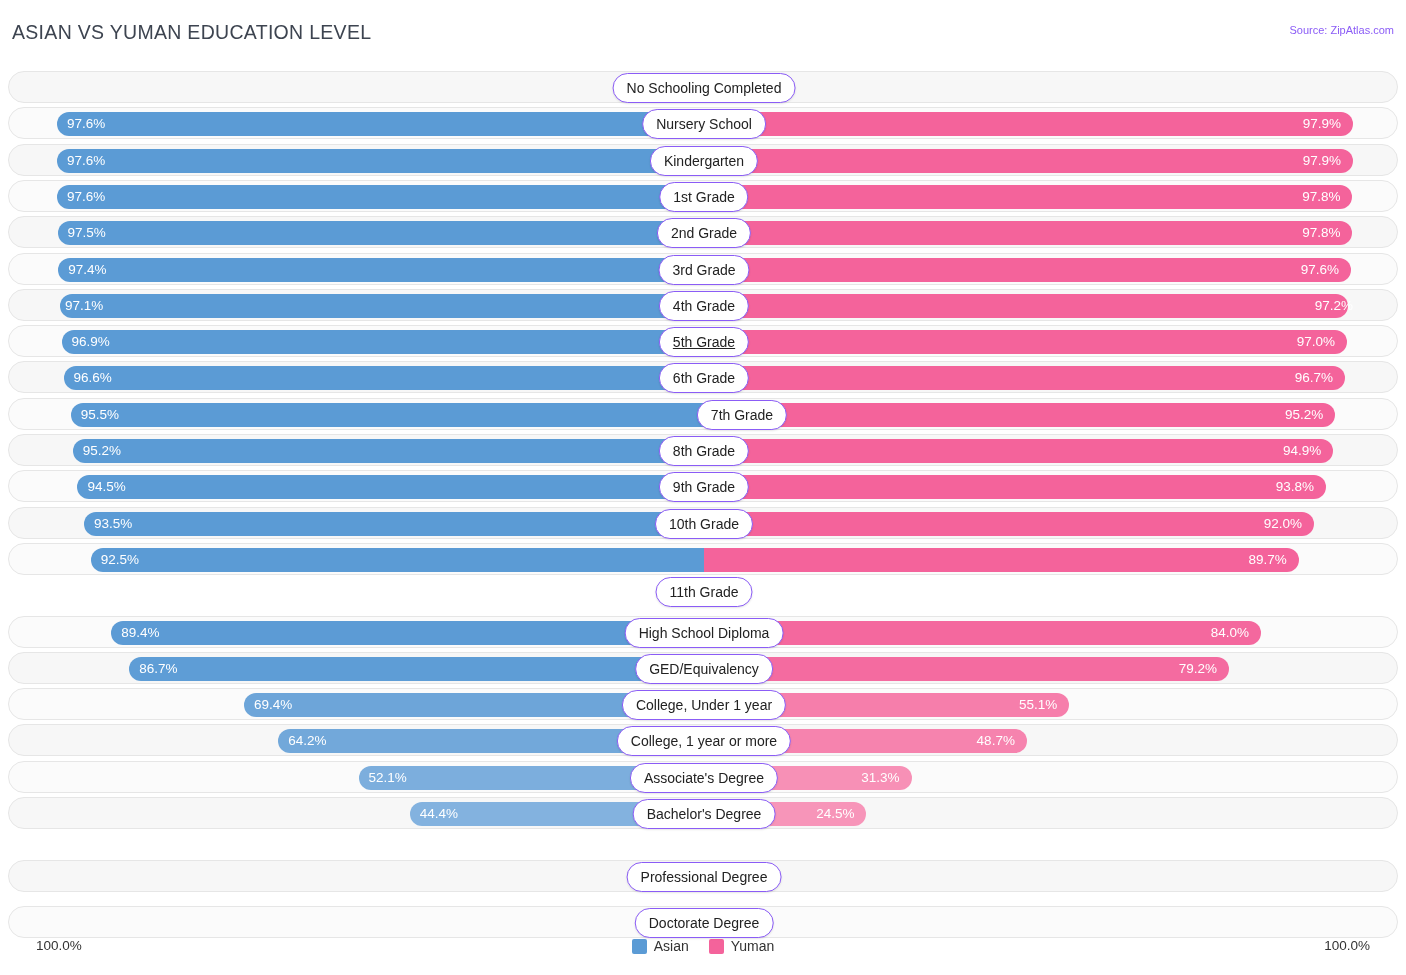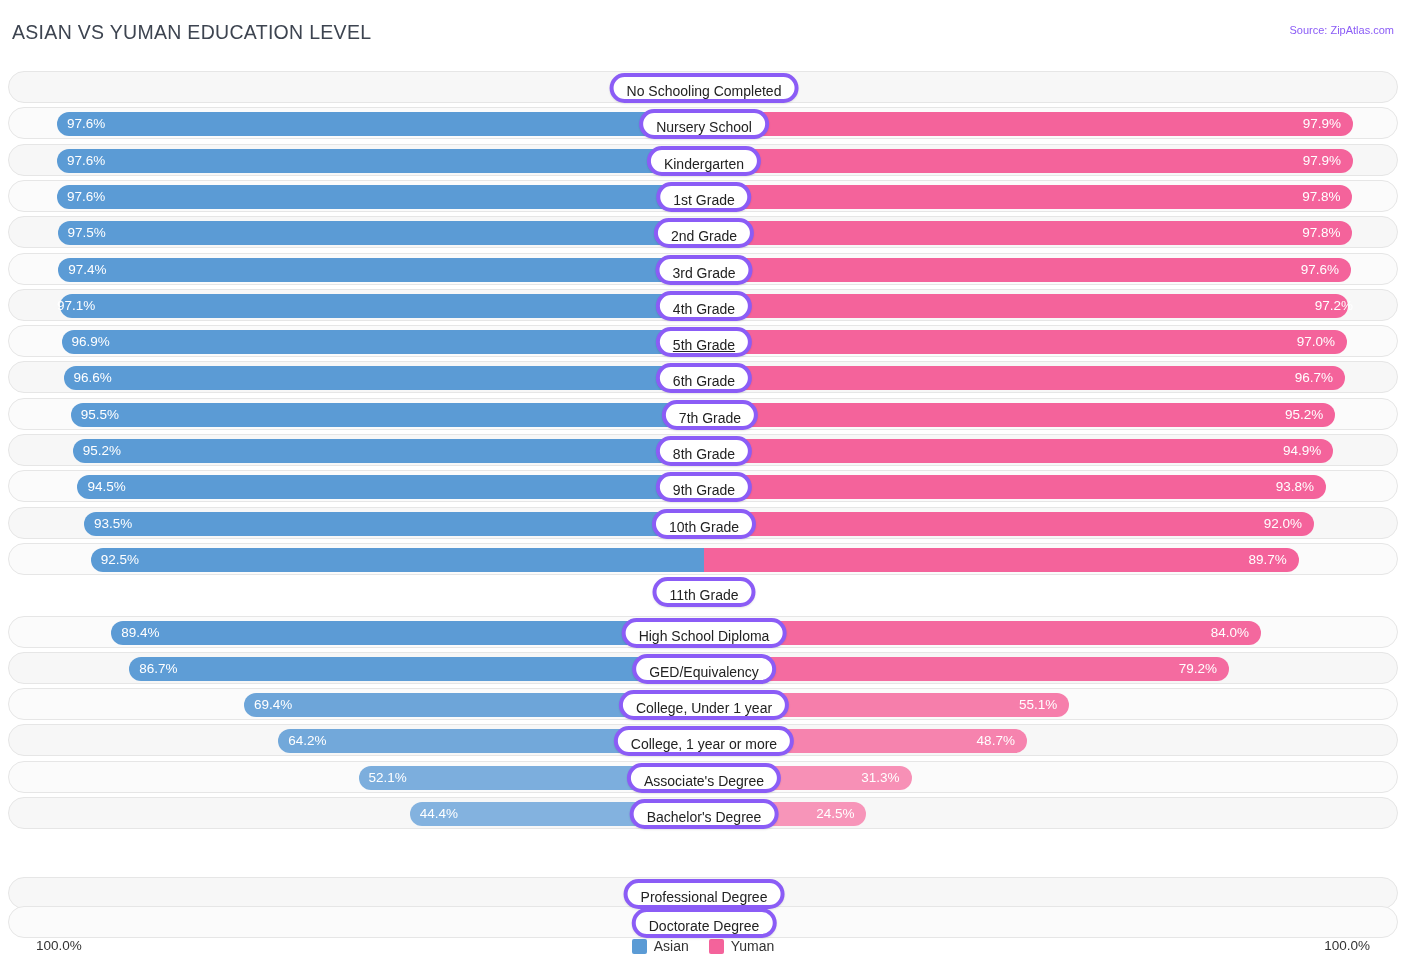--- a/index.html
+++ b/index.html
@@ -52,21 +52,21 @@
   }
   .val.inL { color: #ffffff; }
   .val.inR { color: #ffffff; }
   .val.outL { color: #333333; }
   .val.outR { color: #333333; }
 
   
   .pill {
     position: absolute; top: 1px; height: 30px; line-height: 29px;
     background: #ffffff;
-    border: 4px solid #8b5cf6;
+    border: 1px solid #8b5cf6;
     border-radius: 15px;
     font-size: 14px; color: #222;
     text-align: center; white-space: nowrap;
     padding: 0 13px;
     transform: translateX(-50%);
     box-shadow: 0 1px 2px rgba(0,0,0,.10);
     z-index: 5;
   }
 
   
@@ -141,21 +141,21 @@
           <div class="bar right" style="left: 695px; width: 647.088px; background: rgb(244, 99, 155);"></div>
           <div class="val inL" style="left: 59.238px;">97.4%</div>
           <div class="val inR" style="right: 57.912px;">97.6%</div>
           <div class="pill" style="left: 695px;">3rd Grade</div>
         </div>
       </div>
       <div class="row" style="top: 220.8px;">
         <div class="rowinner">
           <div class="bar left" style="left: 51.227px; width: 643.773px; background: rgb(91, 155, 213);"></div>
           <div class="bar right" style="left: 695px; width: 644.436px; background: rgb(244, 99, 155);"></div>
-          <div class="val inL" style="left: 48px;">97.1%</div>
+          <div class="val inL" style="left: 56px;">97.1%</div>
           <div class="val inR" style="right: 44px; margin-left: 14px;">97.2%</div>
           <div class="pill" style="left: 695px;">4th Grade</div>
         </div>
       </div>
       <div class="row alt" style="top: 257.1px;">
         <div class="rowinner">
           <div class="bar left" style="left: 52.553px; width: 642.447px; background: rgb(91, 155, 213);"></div>
           <div class="bar right" style="left: 695px; width: 643.11px; background: rgb(244, 99, 155);"></div>
           <div class="val inL" style="left: 62.553px;">96.9%</div>
           <div class="val inR" style="right: 61.89px;">97.0%</div>
@@ -170,21 +170,21 @@
           <div class="val inR" style="right: 63.879px;">96.7%</div>
           <div class="pill" style="left: 695px;">6th Grade</div>
         </div>
       </div>
       <div class="row alt" style="top: 329.7px;">
         <div class="rowinner">
           <div class="bar left" style="left: 61.835px; width: 633.165px; background: rgb(91, 155, 213);"></div>
           <div class="bar right" style="left: 695px; width: 631.176px; background: rgb(244, 99, 155);"></div>
           <div class="val inL" style="left: 71.835px;">95.5%</div>
           <div class="val inR" style="right: 73.824px;">95.2%</div>
-          <div class="pill" style="left: 701px; text-align: center;">7th Grade</div>
+          <div class="pill" style="left: 733px; text-align: center;">7th Grade</div>
         </div>
       </div>
       <div class="row" style="top: 366px;">
         <div class="rowinner">
           <div class="bar left" style="left: 63.824px; width: 631.176px; background: rgb(91, 155, 213);"></div>
           <div class="bar right" style="left: 695px; width: 629.187px; background: rgb(244, 99, 155);"></div>
           <div class="val inL" style="left: 73.824px;">95.2%</div>
           <div class="val inR" style="right: 75.813px;">94.9%</div>
           <div class="pill" style="left: 695px;">8th Grade</div>
         </div>
@@ -263,21 +263,21 @@
       </div>
       <div class="row" style="top: 729px;">
         <div class="rowinner">
           <div class="bar left" style="left: 400.628px; width: 294.372px; background: rgb(131, 178, 223);"></div>
           <div class="bar right" style="left: 695px; width: 162.435px; background: rgb(247, 149, 185);"></div>
           <div class="val inL" style="left: 410.628px;">44.4%</div>
           <div class="val inR" style="right: 542.565px;">24.5%</div>
           <div class="pill" style="left: 695px;">Bachelor's Degree</div>
         </div>
       </div>
-      <div class="row" style="top: 809px;">
+      <div class="row" style="top: 792px;">
         <div class="rowinner">
           <div class="bar left" style="left: 658.535px; width: 36.465px; background: rgb(165, 197, 231);"></div>
           <div class="bar right" style="left: 695px; width: 21.879px; background: rgb(248, 165, 194);"></div>
           <div class="val outL" style="right: 739.465px;">5.5%</div>
           <div class="val outR" style="left: 724.879px;">3.3%</div>
           <div class="pill" style="left: 695px;">Professional Degree</div>
         </div>
       </div>
       <div class="row alt" style="top: 837.9px;">
         <div class="rowinner">

